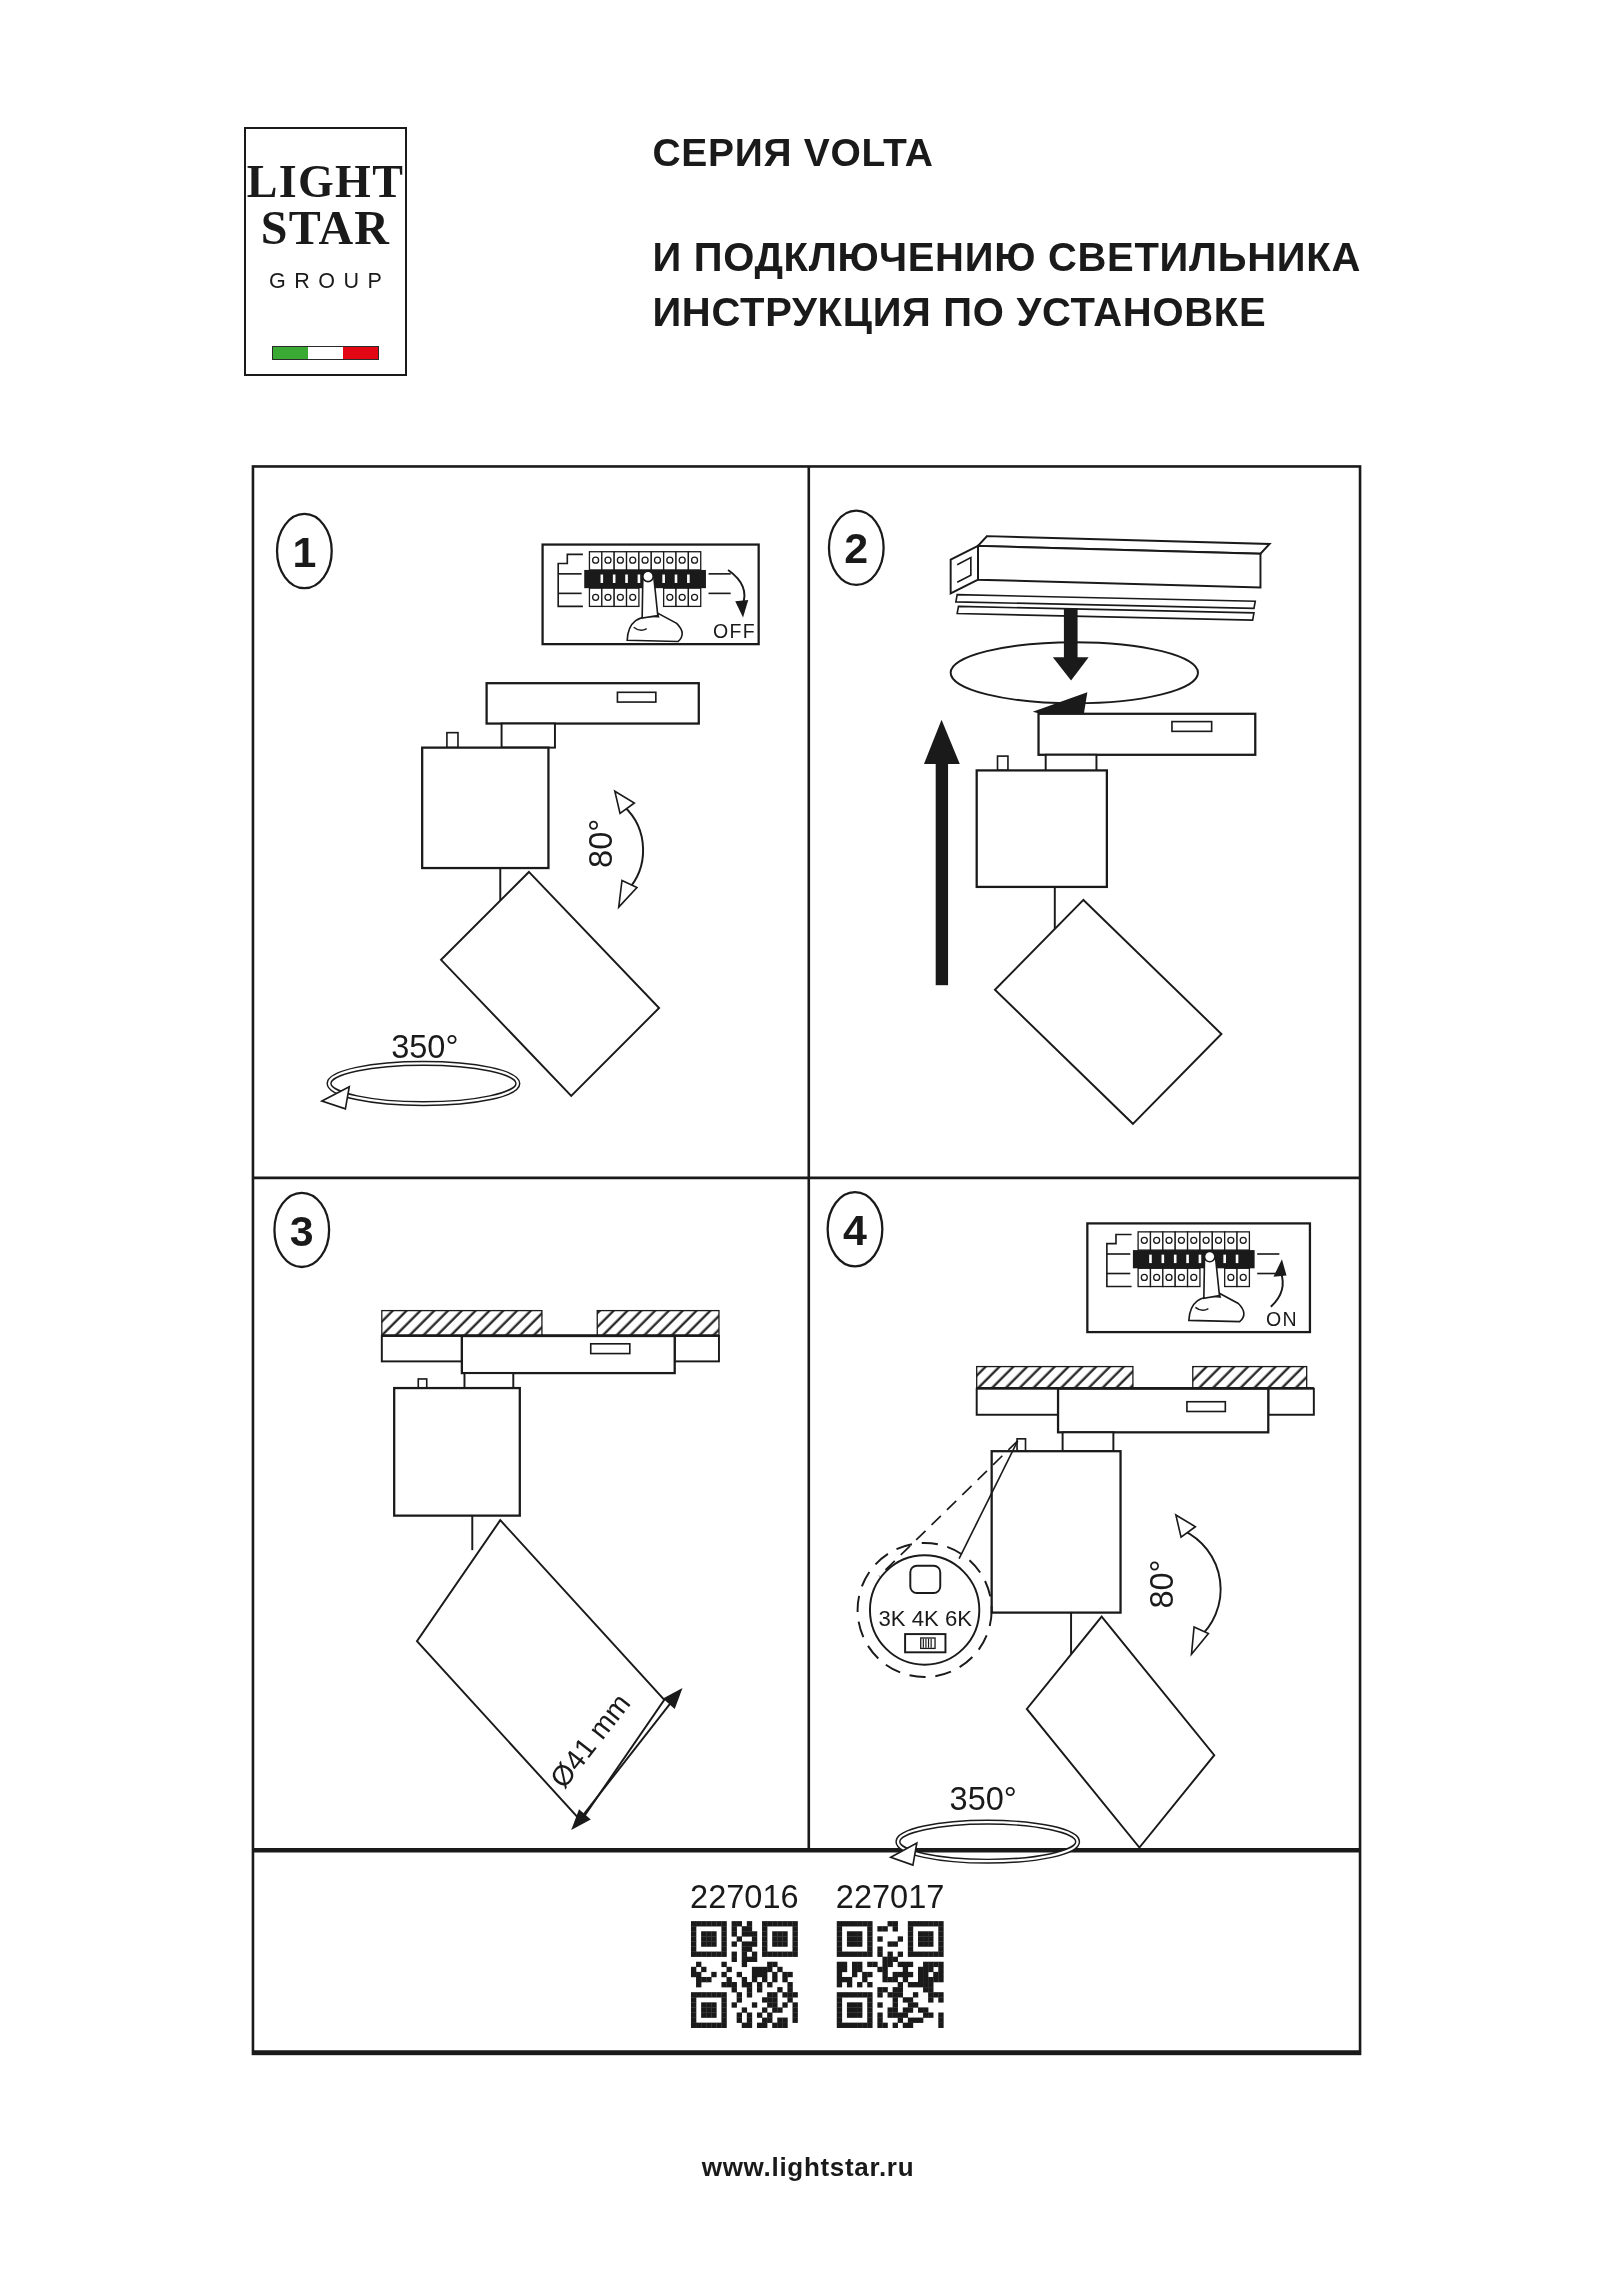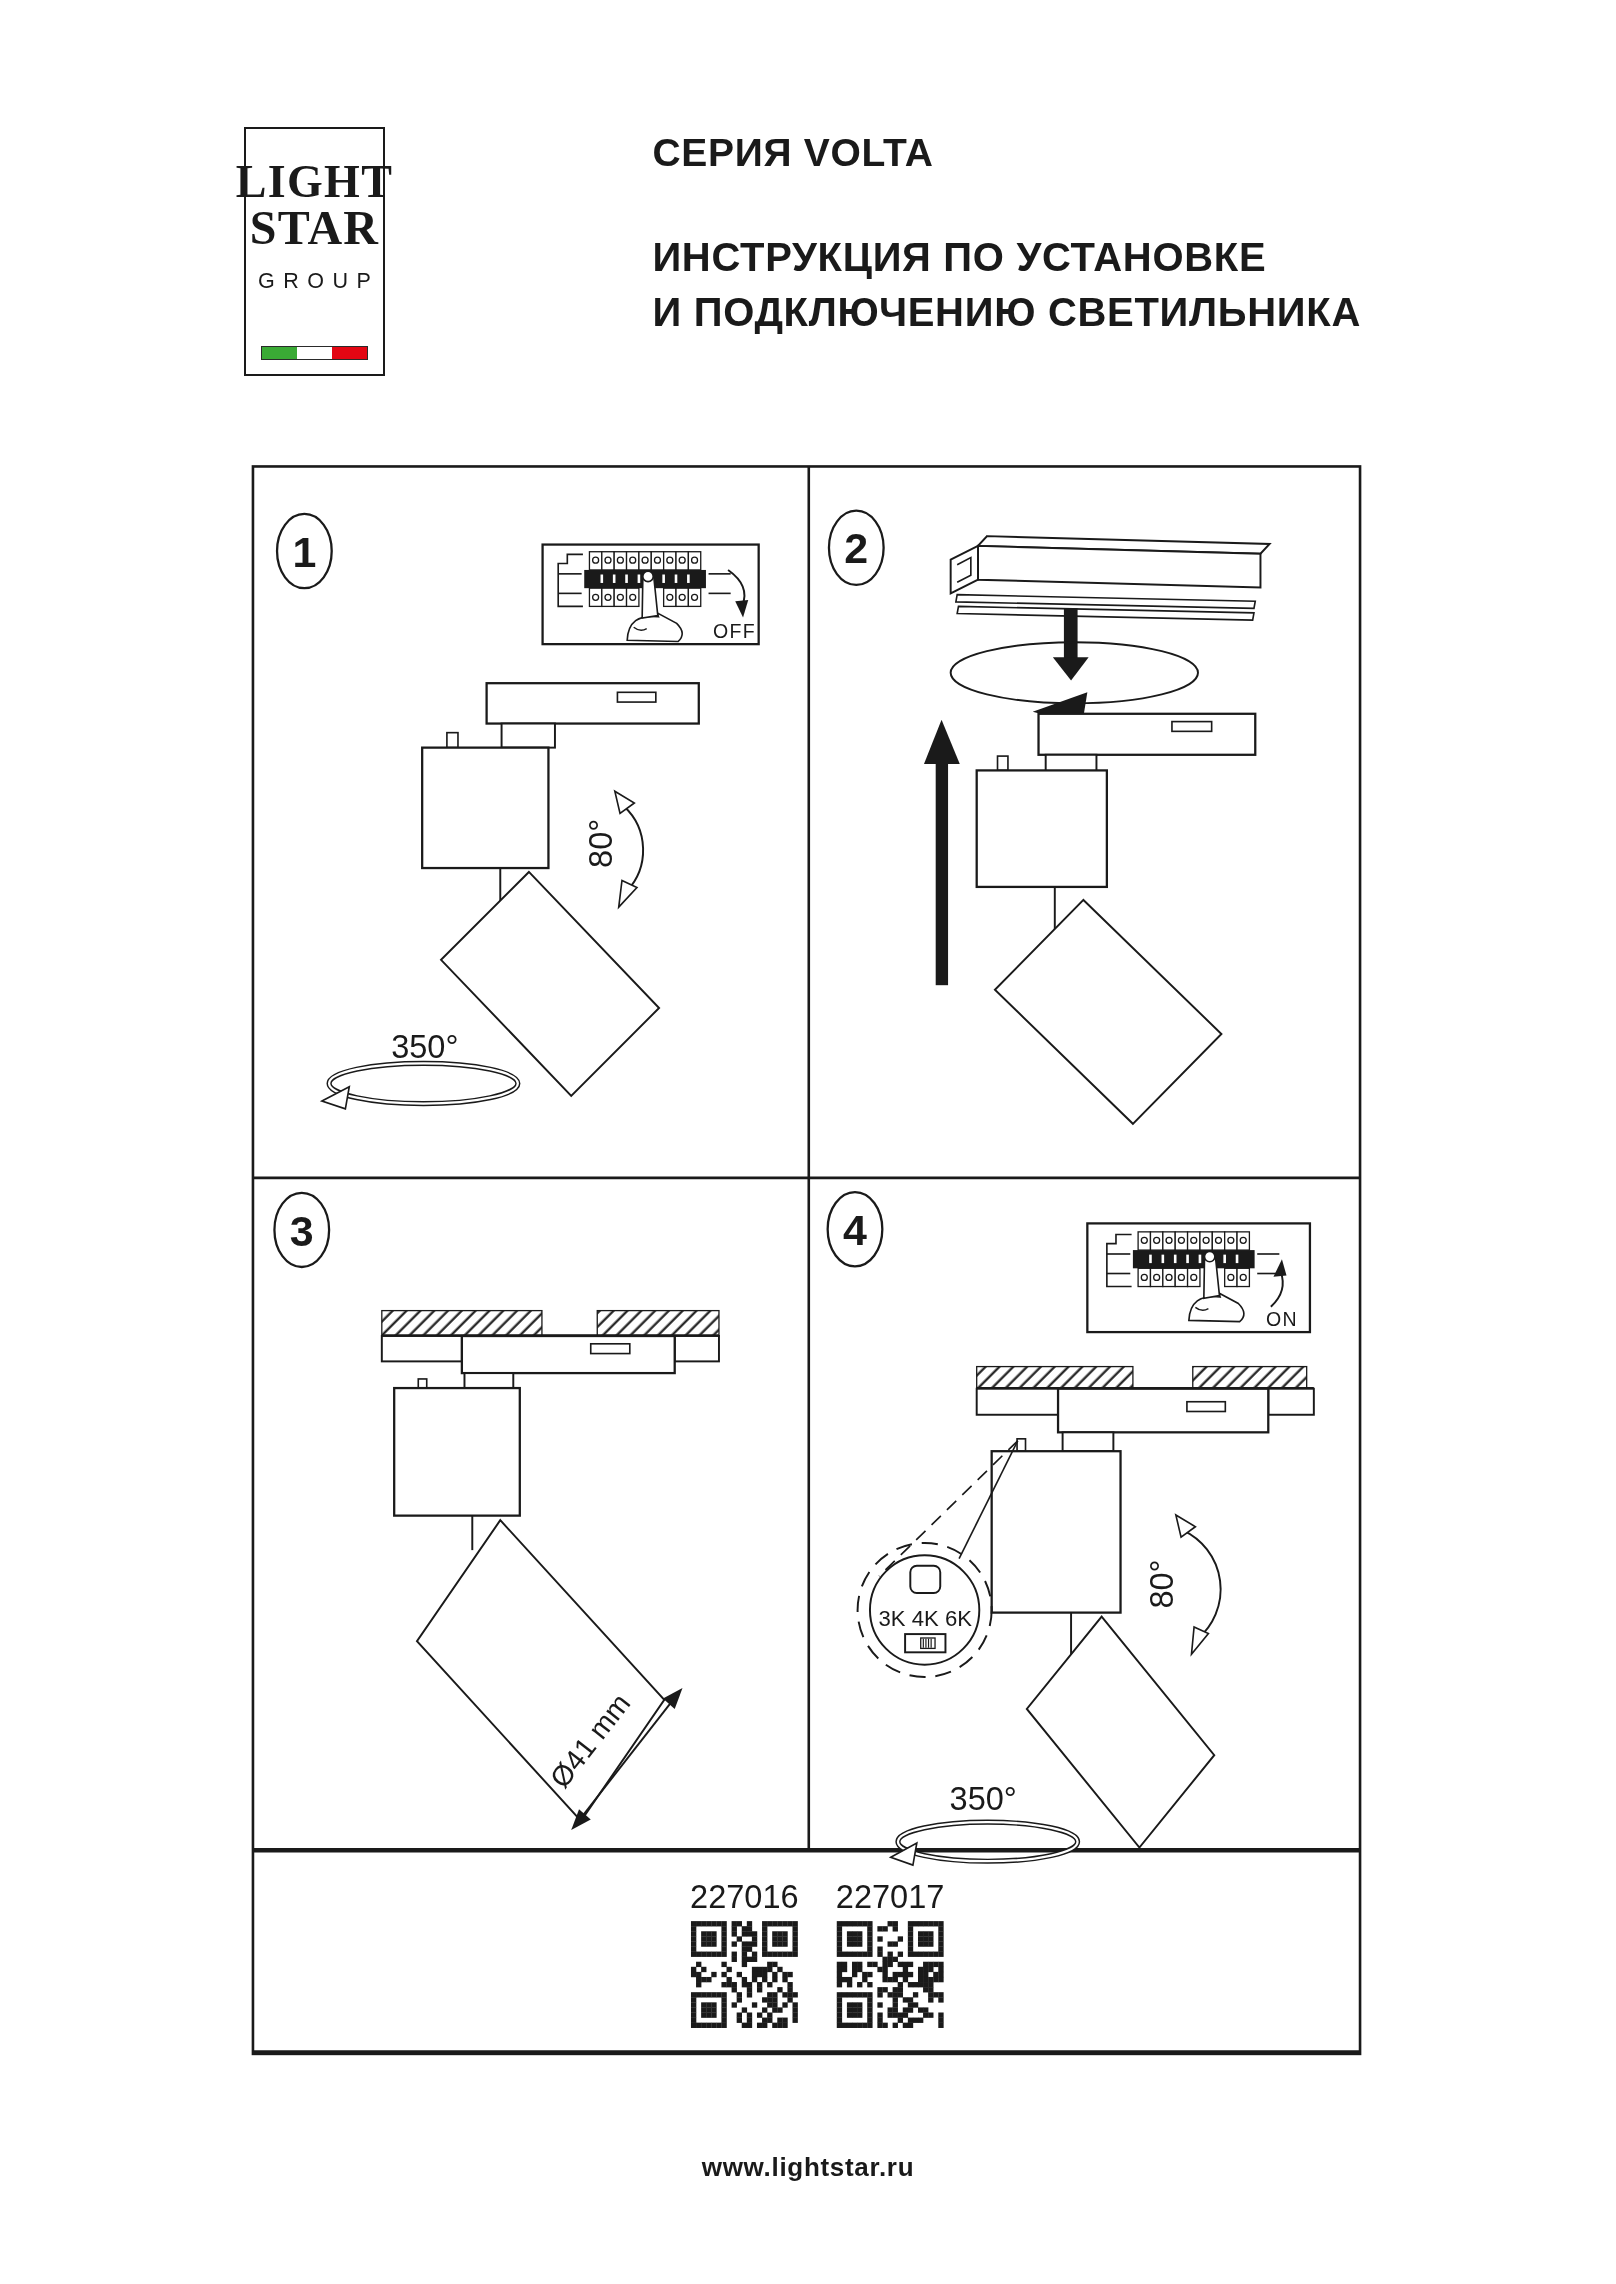--- a/index.html
+++ b/index.html
@@ -1,19 +1,19 @@
 <!DOCTYPE html>
 <html style="font-size:10.4px"><head>
 <meta charset="utf-8">
 <style>
   html,body{margin:0;padding:0;background:#e8e8e8;}
   .page{position:relative;width:1616px;height:2284px;background:#ffffff;overflow:hidden;
         font-family:"Liberation Sans",sans-serif;color:#1a1a1a;}
   
-  .logo-box{position:absolute;left:244px;top:127px;width:141px;height:249px;
+  .logo-box{position:absolute;left:244px;top:127px;width:163px;height:249px;
             border:2px solid #1a1a1a;box-sizing:border-box;display:flex;flex-direction:column;
             align-items:center;padding:33px 0 14.3px 0;}
   .logo-light{font-family:"Liberation Serif",serif;font-weight:700;font-size:46px;line-height:40px;letter-spacing:1.3px;}
   .logo-star{font-family:Liberation Serif, serif;font-weight:700;font-size:48px;line-height:51px;letter-spacing:1.3px;}
   .logo-group{font-family:"Liberation Sans",sans-serif;font-weight:400;font-size:21.5px;letter-spacing:8.5px;
               margin-top:16px;text-indent:8.5px;}
   .logo-flag{margin-top:auto;width:105px;height:11.7px;border:1.3px solid #2a2a2a;display:flex;}
   .logo-flag span{flex:1;height:100%;}
   .title-block{position:absolute;top:124px;right:255px;font-weight:700;}
   .title-line1{font-size:39px;line-height:57px;letter-spacing:0.7px;}
@@ -38,22 +38,22 @@
     <div class="logo-flag">
       <span style="background: rgb(58, 170, 53);"></span>
       <span style="background: rgb(255, 255, 255);"></span>
       <span style="background: rgb(227, 6, 19);"></span>
     </div>
   </div>
 
   <div class="title-block">
     <div class="title-line1">СЕРИЯ VOLTA</div>
     <div class="title-gap"></div>
+    <div class="title-line2">И ПОДКЛЮЧЕНИЮ СВЕТИЛЬНИКА</div>
     <div class="title-line2">ИНСТРУКЦИЯ ПО УСТАНОВКЕ</div>
-    <div class="title-line2">И ПОДКЛЮЧЕНИЮ СВЕТИЛЬНИКА</div>
   </div>
 
   <svg class="diagram" width="1111" height="1593" viewBox="385 712 1707 2446">
     <defs>
       <pattern id="hatch" patternUnits="userSpaceOnUse" width="15" height="15" patternTransform="rotate(45)">
         <line x1="4" y1="0" x2="4" y2="15" stroke="#1a1a1a" stroke-width="3.4"></line>
       </pattern>
     </defs>
 
     <g>

